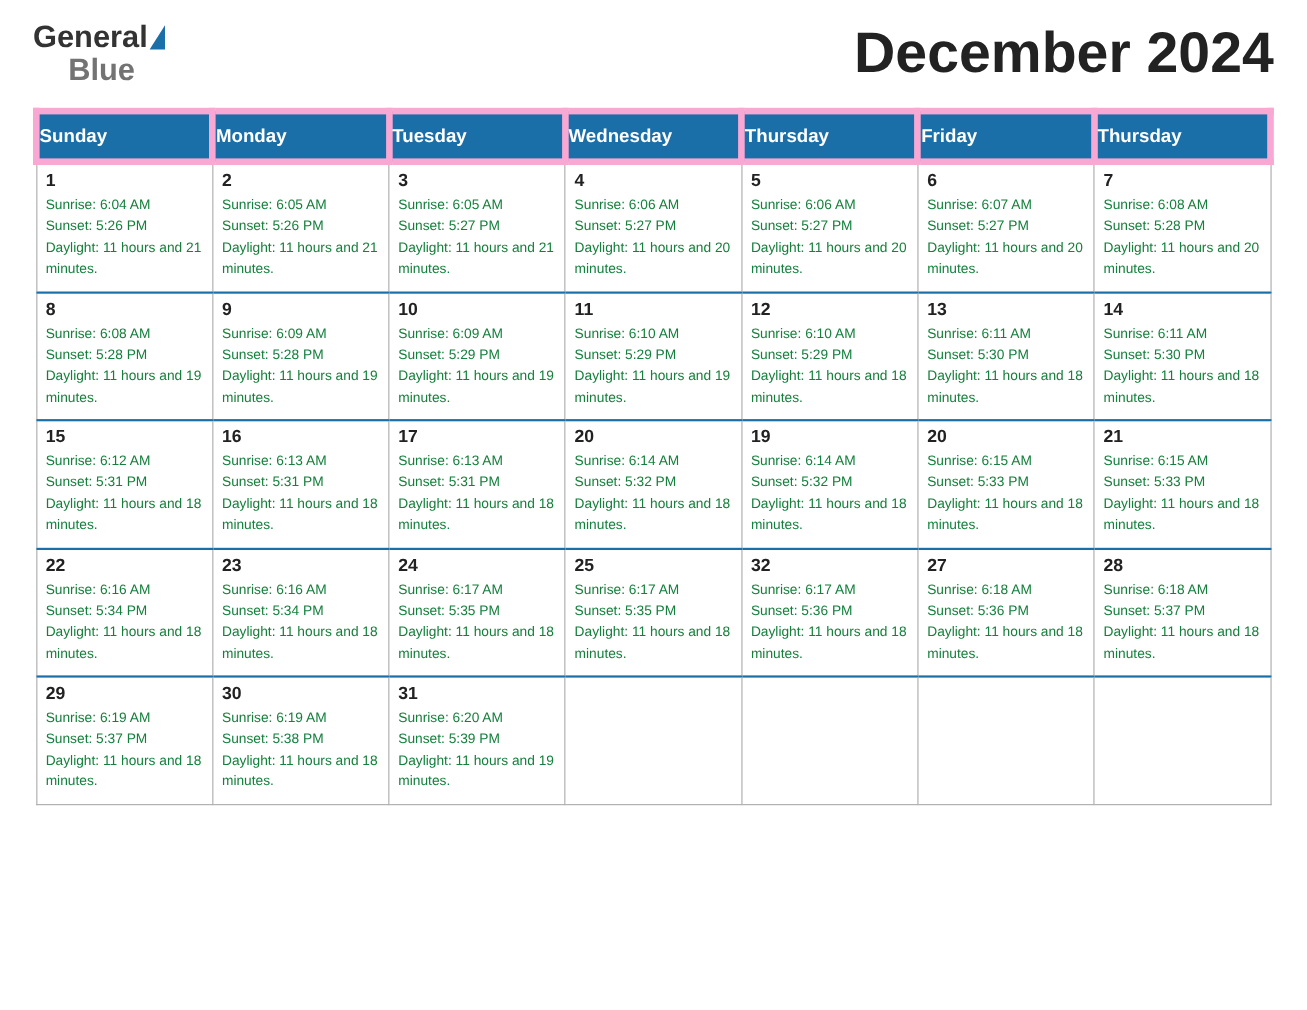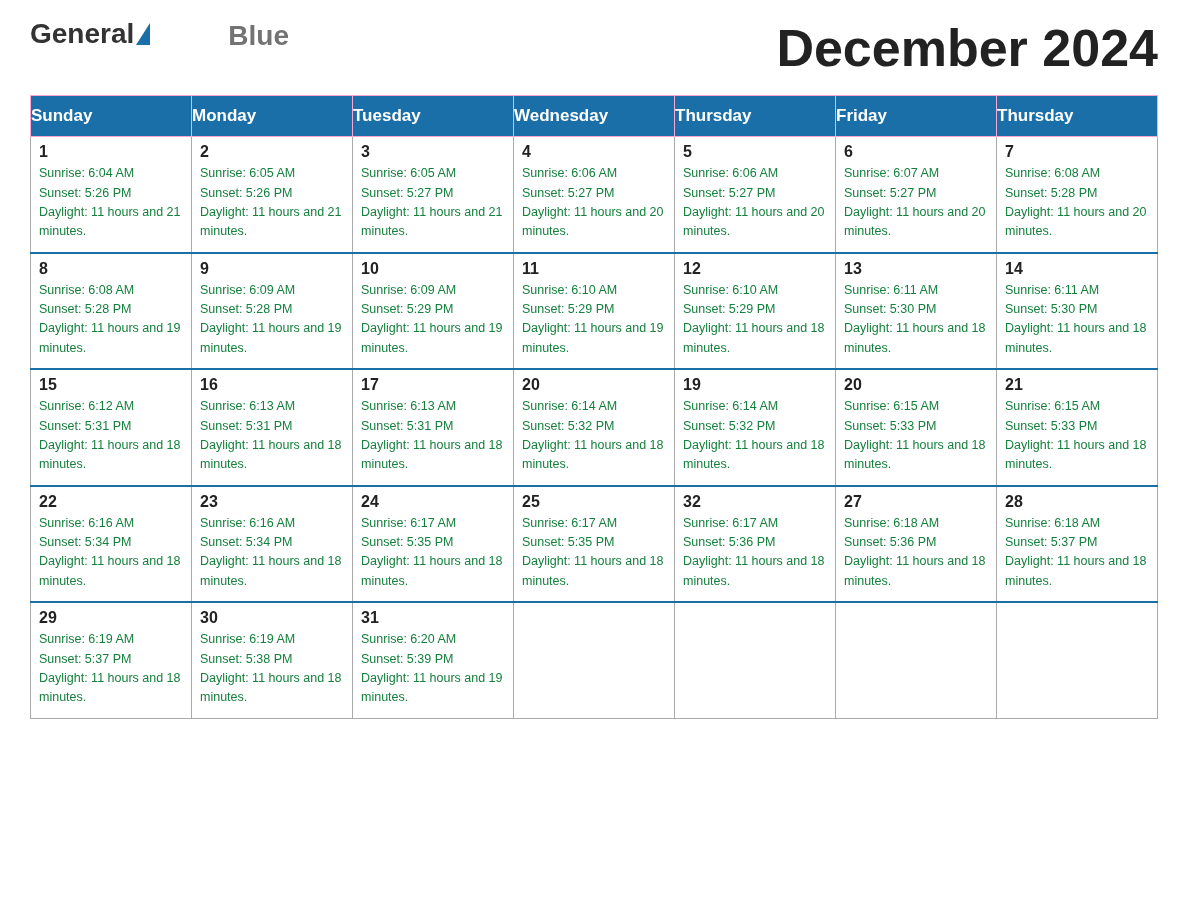--- a/index.html
+++ b/index.html
@@ -11,23 +11,22 @@
       min-height: 918px;
     }
     .header {
       display: flex;
       justify-content: space-between;
       align-items: flex-start;
       margin-bottom: 18px;
     }
     .logo {
       display: flex;
-      flex-direction: row;
+      flex-direction: column;
       align-items: flex-start;
-      gap: 44px;
     }
     .logo-text {
       display: flex;
       align-items: center;
       font-size: 28px;
       font-weight: bold;
       color: #333;
       line-height: 1;
     }
     .logo-general { color: #333; }
@@ -65,21 +64,21 @@
       border-collapse: collapse;
       border: 1px solid #999;
     }
     .calendar th {
       background-color: #1a6fa8;
       color: #fff;
       font-size: 17px;
       font-weight: bold;
       padding: 10px 0;
       text-align: left;
-      border: 1px solid #f9a8d4;
+      border: 6px solid #f9a8d4;
     }
     .calendar td {
       vertical-align: top;
       padding: 6px 8px 10px 8px;
       border: 1px solid #aaa;
       width: calc(100% / 7);
       min-height: 100px;
       font-size: 13px;
       color: #222;
       background: #fff;

